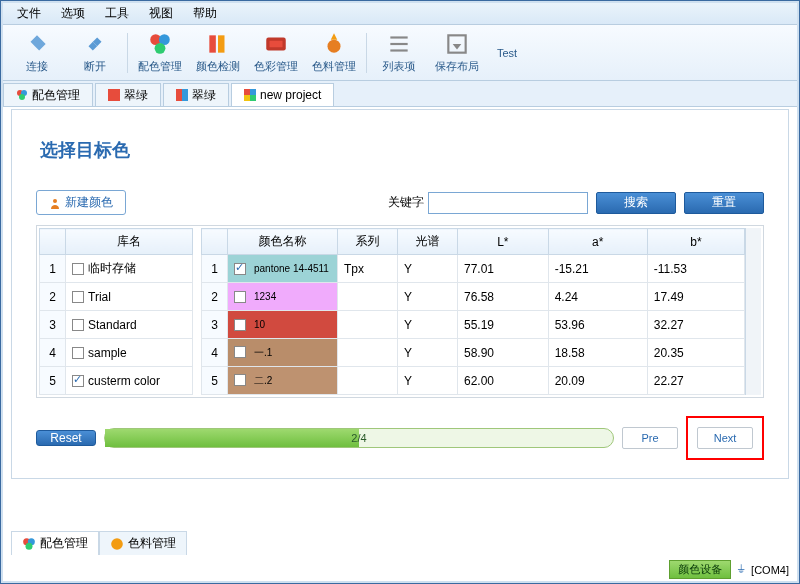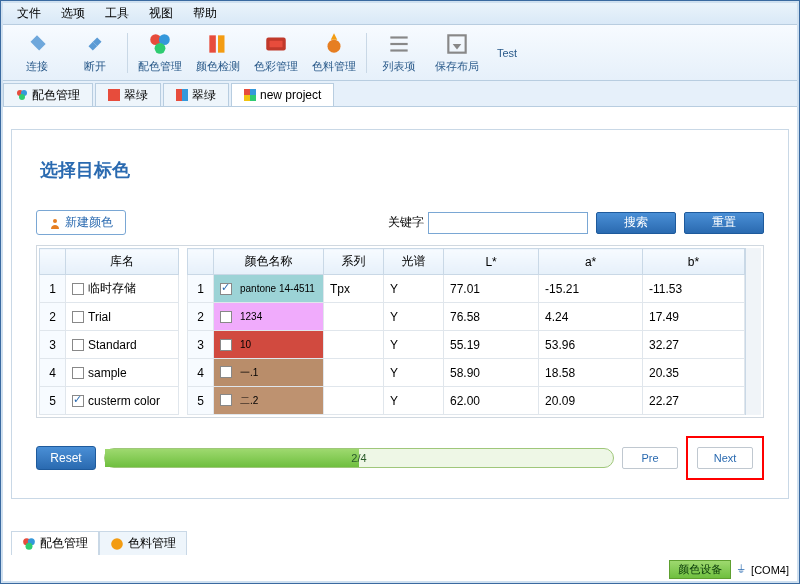--- a/index.html
+++ b/index.html
@@ -28,34 +28,34 @@
 
 .search-row { display: flex; align-items: center; margin-bottom: 10px; }
 .new-color-btn { display: flex; align-items: center; gap: 4px; border: 1px solid #7aa7d4; color: #2a6ab0; padding: 3px 12px; border-radius: 3px; font-size: 12px; background: #fff; }
 .spacer { flex: 1; }
 .kw-label { font-size: 12px; margin-right: 4px; }
 .kw-input { width: 160px; height: 22px; border: 1px solid #7aa7d4; padding: 0 4px; font-size: 12px; }
 .blue-btn { background: linear-gradient(#4a8fd6, #2a6ab0); color: #fff; border: 1px solid #1e5a9c; height: 22px; padding: 0 27px; margin-left: 8px; font-size: 12px; border-radius: 2px; font-family: Liberation Serif, serif; }
 
 
 .tables { display: flex; gap: 8px; border: 1px solid #d0d8e0; padding: 2px; }
-.lib-table { width: 140px; }
+.lib-table { width: 154px; }
 .color-table { flex: 1; }
 table { border-collapse: collapse; width: 100%; font-size: 12px; }
 th { background: linear-gradient(#f7fbff, #e6f0fa); border: 1px solid #c9d8e6; padding: 4px 6px; font-weight: normal; text-align: center; height: 24px; }
 td { border: 1px solid #e0e6ec; padding: 4px 6px; height: 28px; }
 td.idx { text-align: center; width: 26px; background: #f7fbff; }
 .chk { width: 12px; height: 12px; border: 1px solid #888; display: inline-block; vertical-align: middle; margin-right: 4px; background: #fff; position: relative; }
 .chk.checked::after { content: "✓"; position: absolute; top: -3px; left: 0px; font-size: 11px; color: #2a6ab0; }
 .swatch-cell { display: flex; align-items: flex-start; gap: 4px; }
 .swatch-label { font-size: 10px; }
 
 
 .prog-row { display: flex; align-items: center; margin-top: 18px; gap: 8px; }
-.reset-btn { background: linear-gradient(#4a8fd6, #2a6ab0); color: #fff; border: 1px solid #1e5a9c; height: 24px; width: 60px; font-size: 12px; border-radius: 3px; }
+.reset-btn { background: linear-gradient(#4a8fd6, #2a6ab0); color: #fff; border: 1px solid #1e5a9c; height: 16px; width: 60px; font-size: 12px; border-radius: 3px; }
 .prog-bar { flex: 1; height: 20px; border: 1px solid #9fc77a; background: #eef7e6; position: relative; border-radius: 10px; }
 .prog-fill { position: absolute; left: 0; top: 0; bottom: 0; width: 50%; background: linear-gradient(#9ed96f, #6fbf3f); }
 .prog-text { position: absolute; left: 50%; top: 50%; transform: translate(-50%, -50%); font-size: 11px; color: #2a5a2a; }
 .nav-btn { width: 56px; height: 22px; border: 1px solid #c0c8d0; background: #fff; font-size: 11px; color: #2a6ab0; border-radius: 2px; }
 .next-highlight { border: 2px solid red; padding: 9px; display: inline-block; }
 
 
 .bottom-tabs { position: absolute; bottom: 28px; left: 10px; display: flex; }
 .btab { display: flex; align-items: center; gap: 4px; border: 1px solid #c9d8e6; padding: 3px 10px; font-size: 12px; background: #fff; border-bottom: none; }
 .btab.inactive { background: #eef5fb; }
@@ -175,21 +175,21 @@
           <svg class="tab-icon" viewBox="0 0 12 12">
             <rect width="6" height="6" fill="#e74c3c"></rect>
             <rect x="6" width="6" height="6" fill="#3498db"></rect>
             <rect y="6" width="6" height="6" fill="#f1c40f"></rect>
             <rect x="6" y="6" width="6" height="6" fill="#2ecc71"></rect>
           </svg>
           <span>new project</span>
         </div>
 </div>
 
-<div class="content" style="border:1px solid #c9d8e6; margin:22px 8px; height:370px; position:relative;">
+<div class="content" style="border:1px solid #c9d8e6; margin:2px 8px; height:370px; position:relative;">
   <div class="page-title">选择目标色</div>
 
   <div class="search-row">
     <button class="new-color-btn">
       <svg width="12" height="12" viewBox="0 0 12 12">
               <circle cx="6" cy="4" r="2" fill="#e67e22"></circle>
               <path d="M2 12c0-3 2-4 4-4s4 1 4 4" fill="#e67e22"></path>
             </svg>
       <span>新建颜色</span>
     </button>

